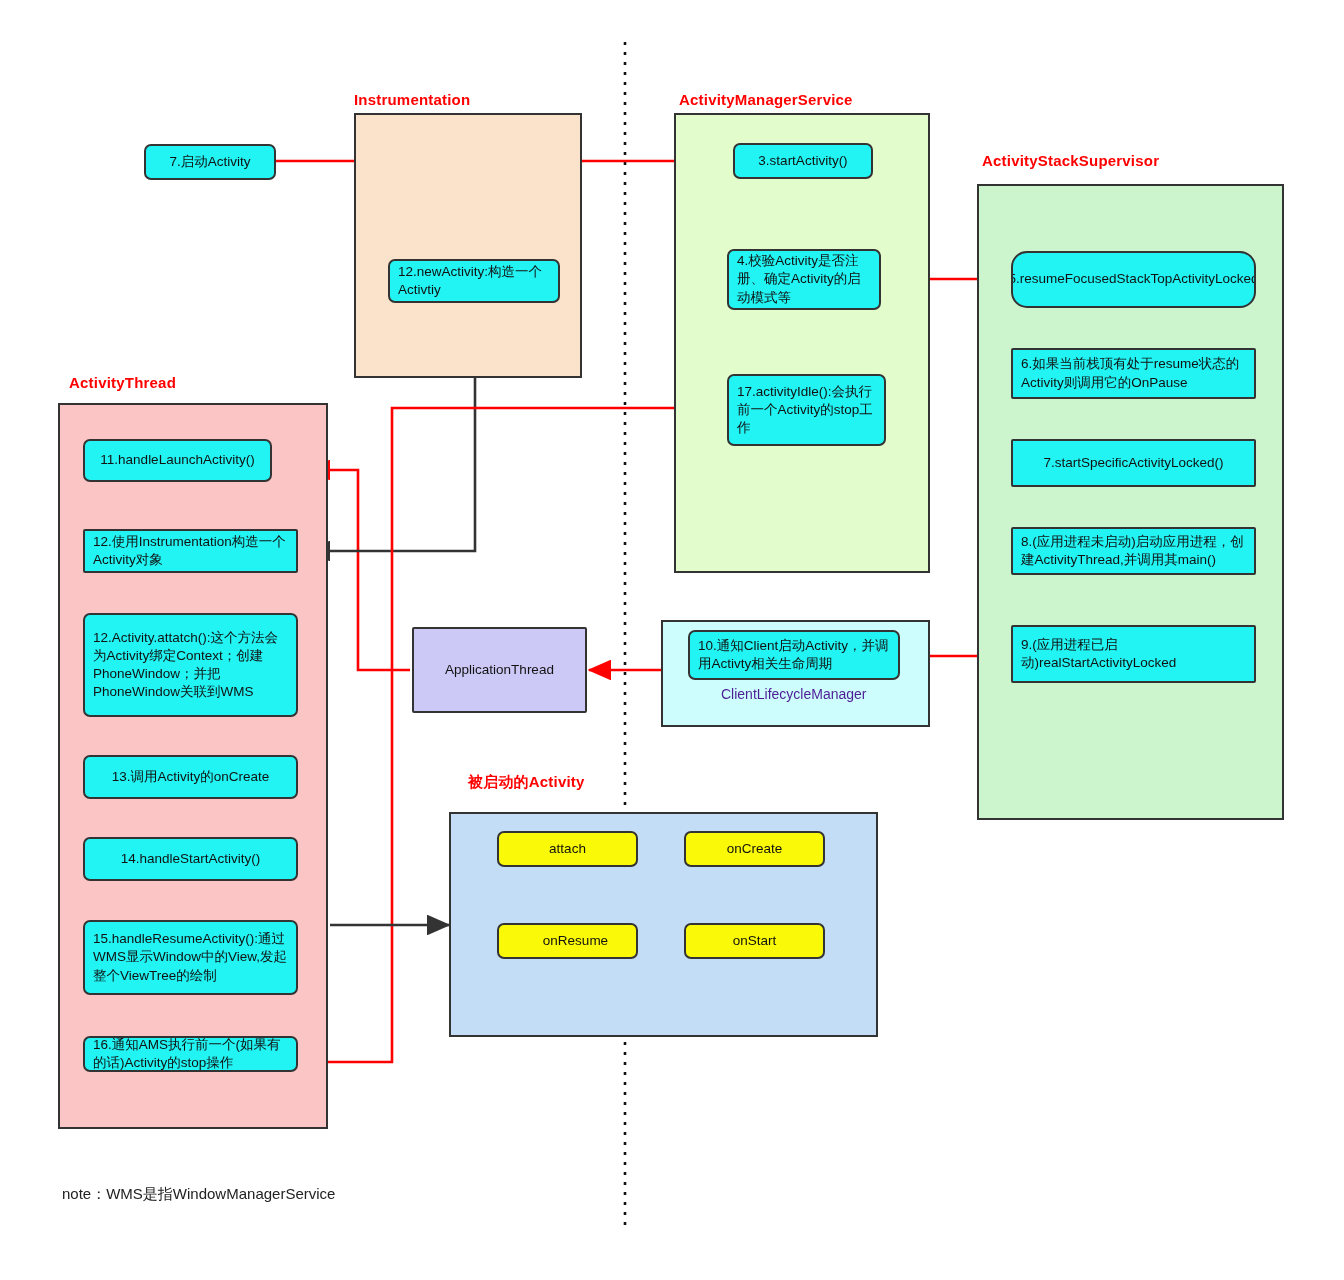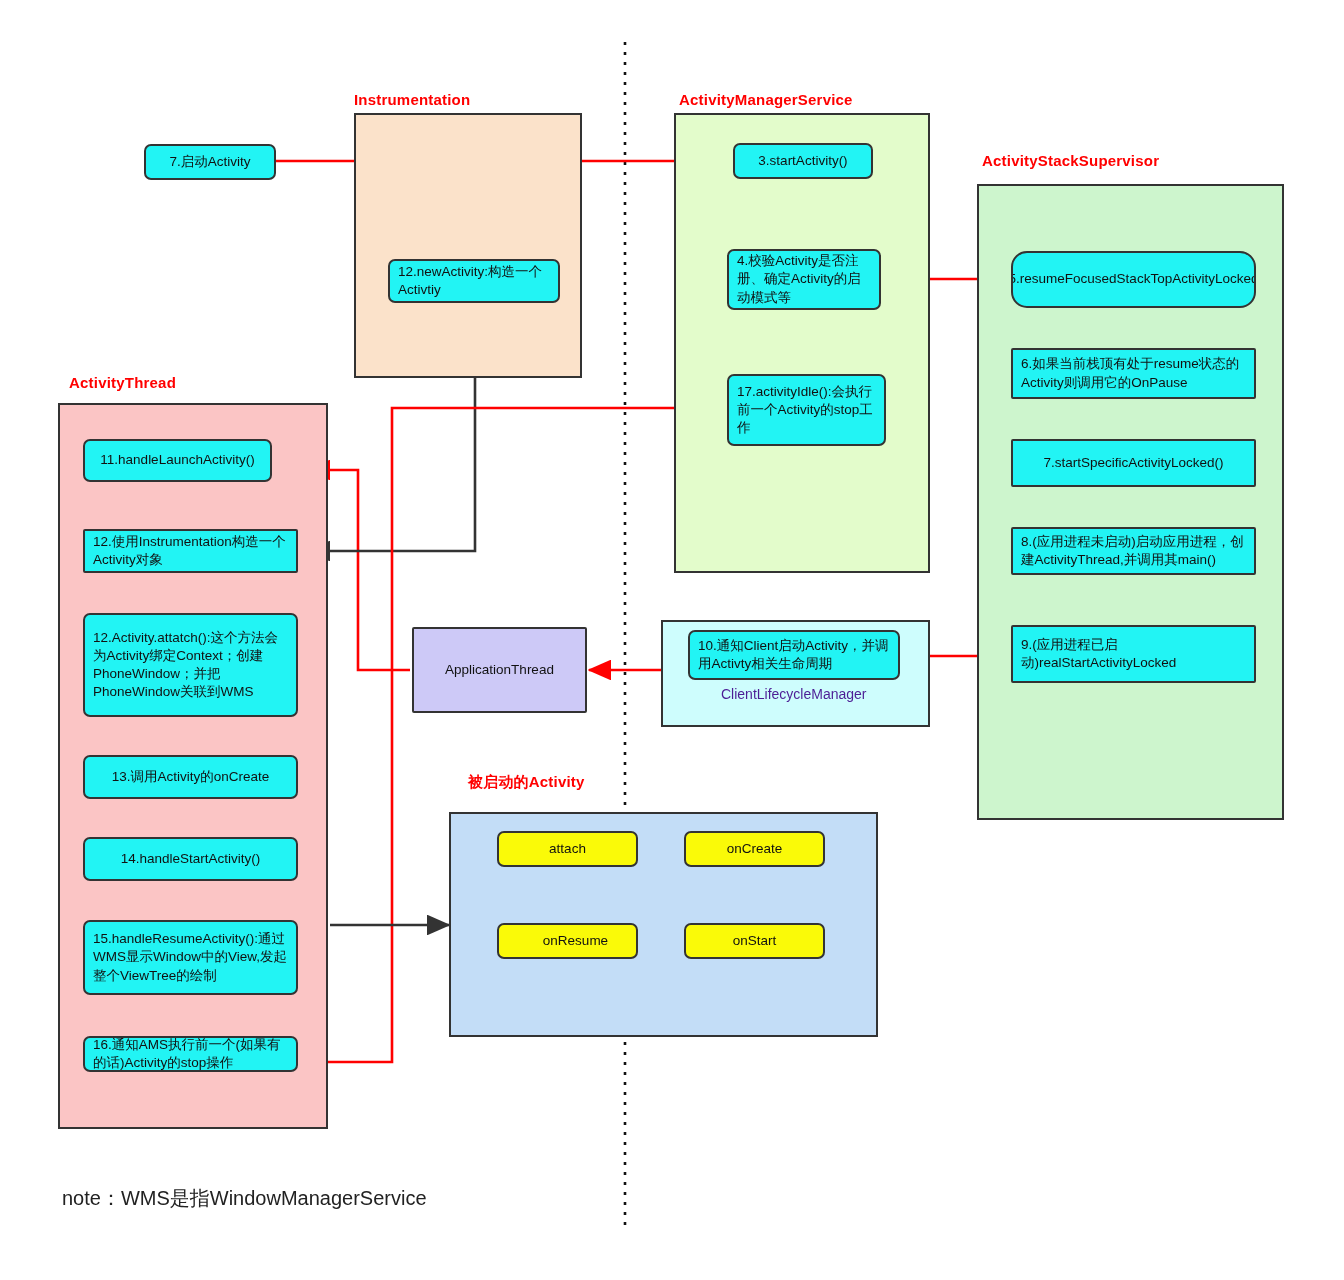--- a/index.html
+++ b/index.html
@@ -31,21 +31,21 @@
   .node.center{justify-content:center;text-align:center;}
   .node.left{justify-content:flex-start;text-align:left;}
   .node.sharp{border-radius:2px;}
   .node.yellow{background:#FAFA08;}
   .node.purple{background:#CDC9F7;}
 
   .plain-label{
     position:absolute;font-size:14px;color:#4c1d95;white-space:nowrap;
   }
   .note{
-    position:absolute;font-size:20px;color:#222222;white-space:nowrap;
+    position:absolute;font-size:15px;color:#222222;white-space:nowrap;
   }
 </style>
 </head>
 <body>
 
 <div id="stage">
 
   <svg viewBox="0 0 1344 1280">
     <defs>
       <marker id="ar-red" markerWidth="9" markerHeight="8" refX="8.5" refY="4" orient="auto" markerUnits="strokeWidth">

